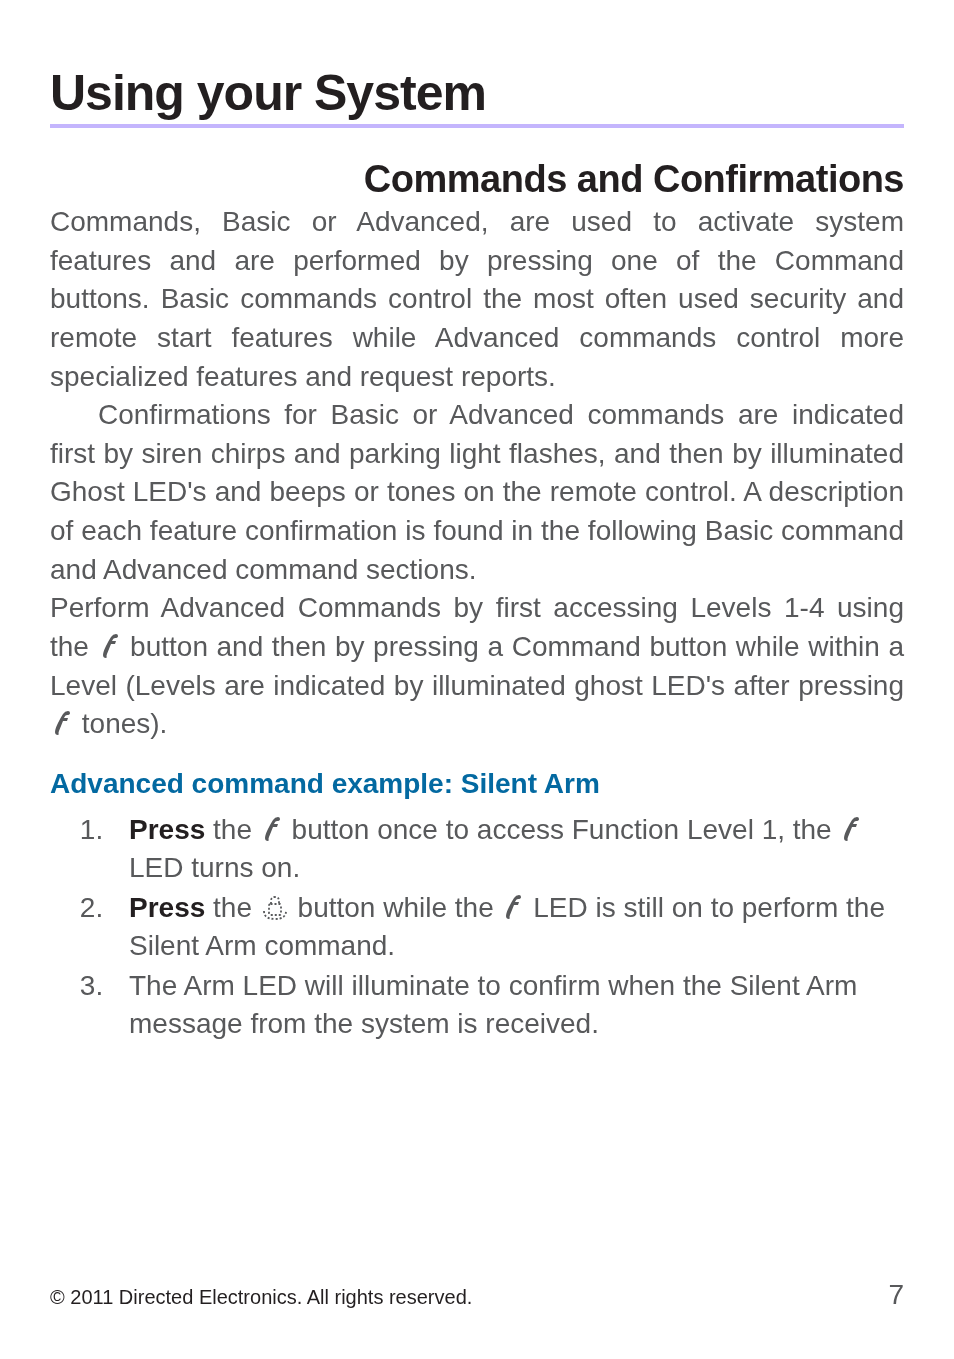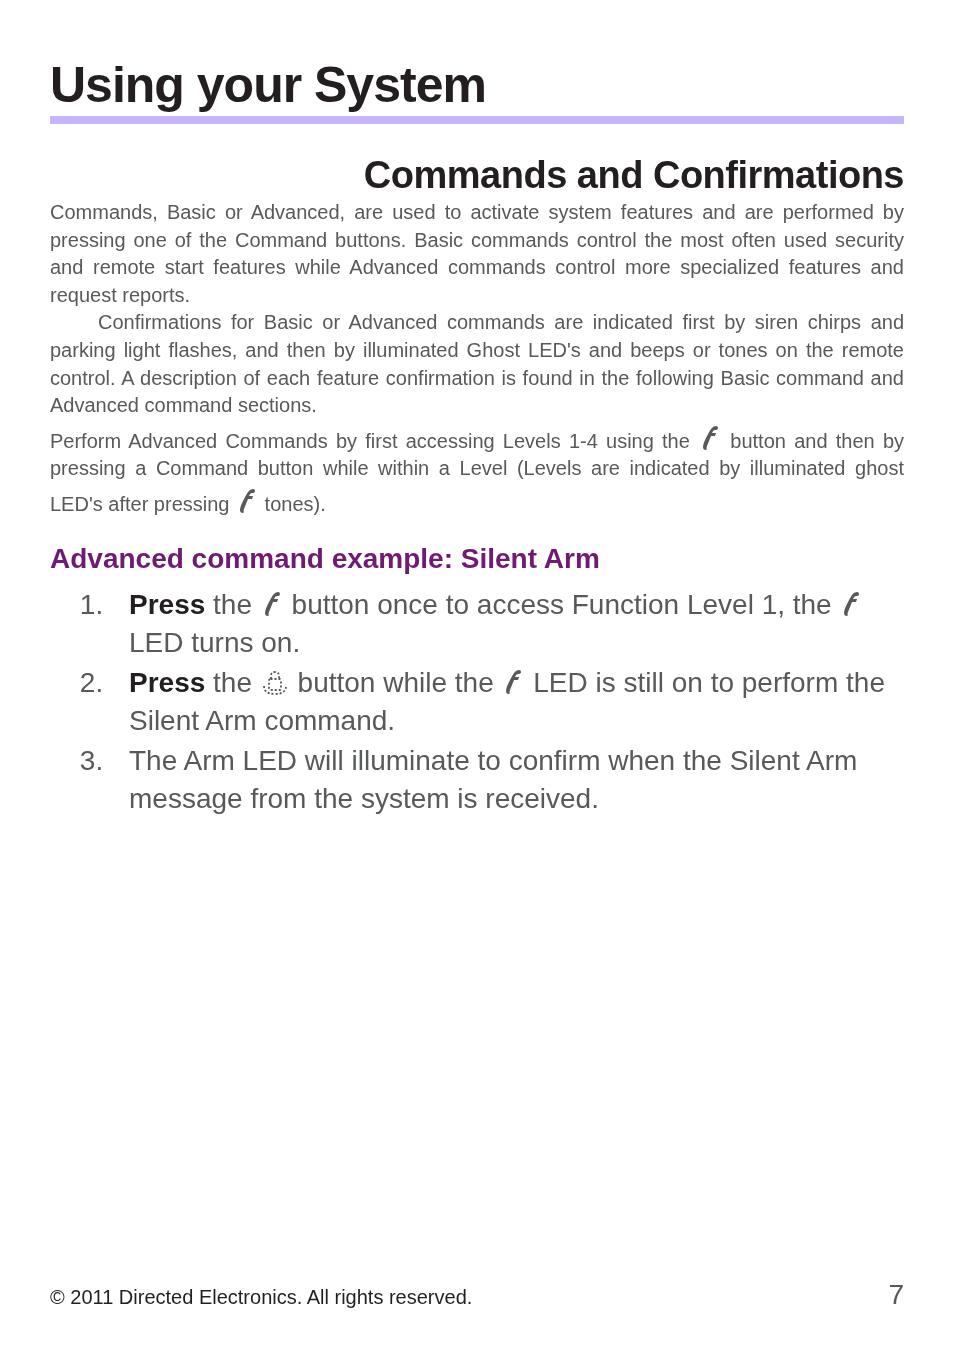--- a/index.html
+++ b/index.html
@@ -20,50 +20,50 @@
       width: 100%;
       height: 100%;
       position: relative;
     }
     h1.section-title {
       font-family: "Arial Narrow", "Helvetica Neue Condensed", "Impact", sans-serif;
       font-stretch: condensed;
       font-weight: 700;
       font-size: 50px;
       letter-spacing: -1px;
-      margin: 8px 0 6px 0;
+      margin: 16px 0 6px 0;
       padding-bottom: 2px;
-      border-bottom: 8px solid #c4b5fd;
+      border-bottom: 4px solid #c4b5fd;
     }
     h2.sub-title {
       font-family: "Arial Narrow", "Helvetica Neue Condensed", "Impact", sans-serif;
       font-stretch: condensed;
       font-weight: 700;
       font-size: 38px;
       letter-spacing: -0.5px;
       margin: 30px 0 2px 7px;
       text-align: right;
     }
     p.body {
       font-weight: 300;
-      font-size: 20px;
+      font-size: 28px;
       line-height: 1.38;
       color: #58595b;
       margin: 0;
       text-align: justify;
       letter-spacing: 0px;
     }
     p.body.indent {
       text-indent: 48px;
     }
     h3.example-title {
       font-weight: 600;
       font-size: 28px;
       margin: 24px 0 11px 0;
-      color: #701a75;
+      color: #0369a1;
     }
     ol.steps {
       margin: 7px;
       padding: 0 0 0 54px;
       font-size: 28px;
       font-weight: 300;
       color: #58595b;
       line-height: 1.36;
     }
     ol.steps li {

